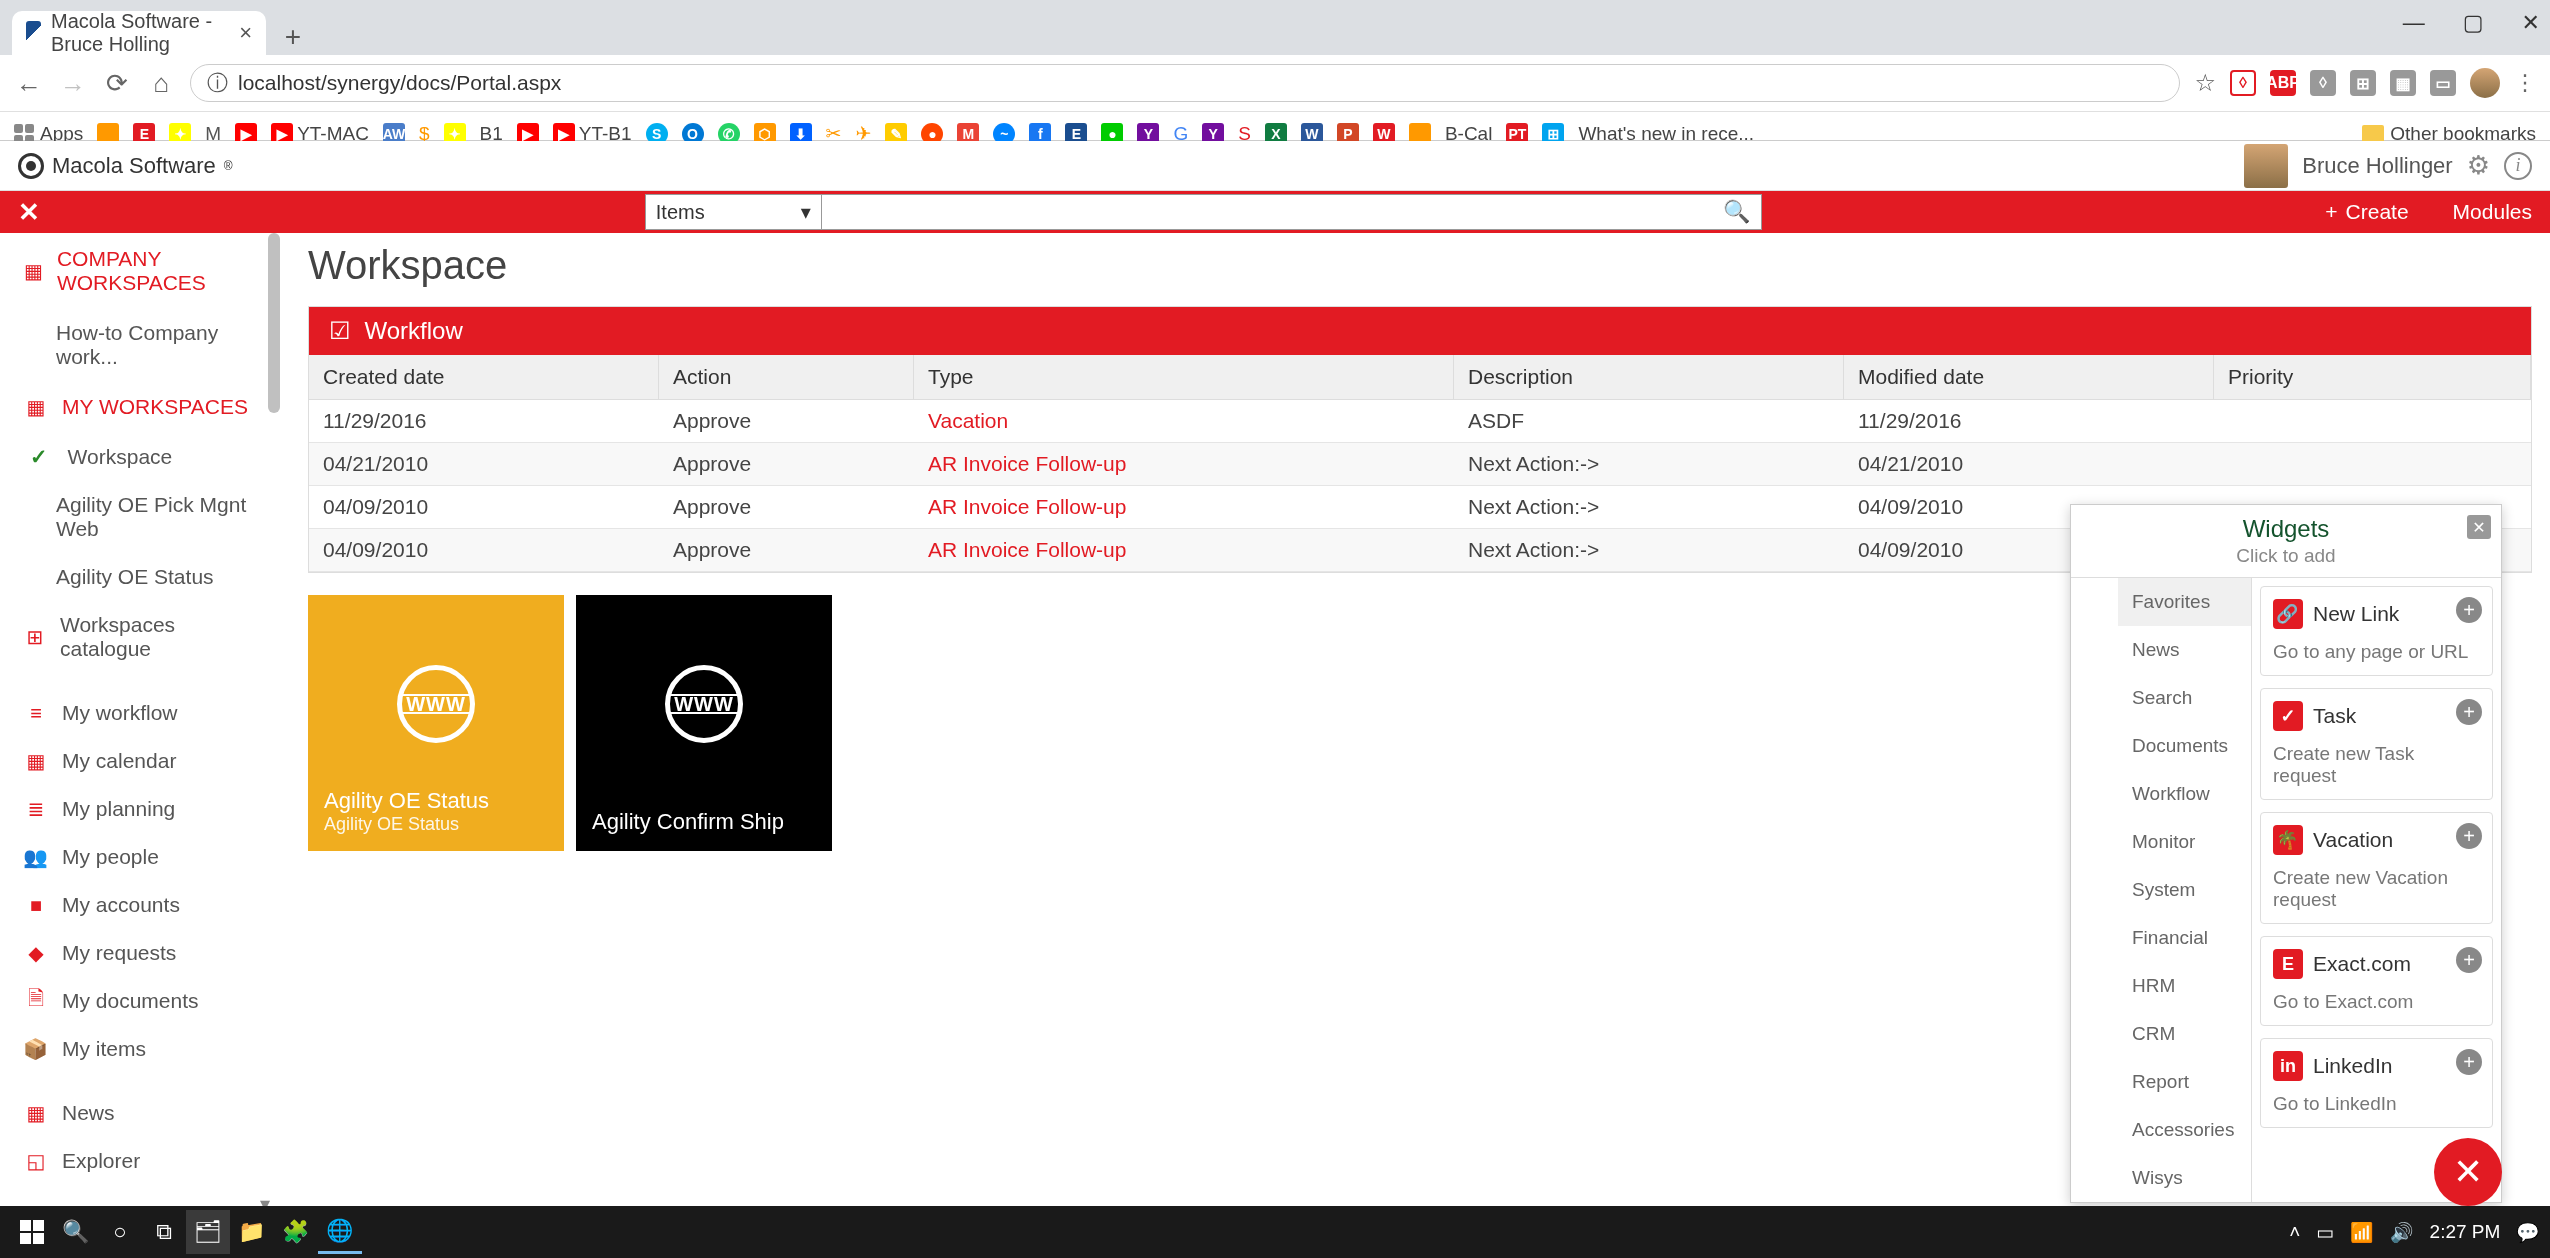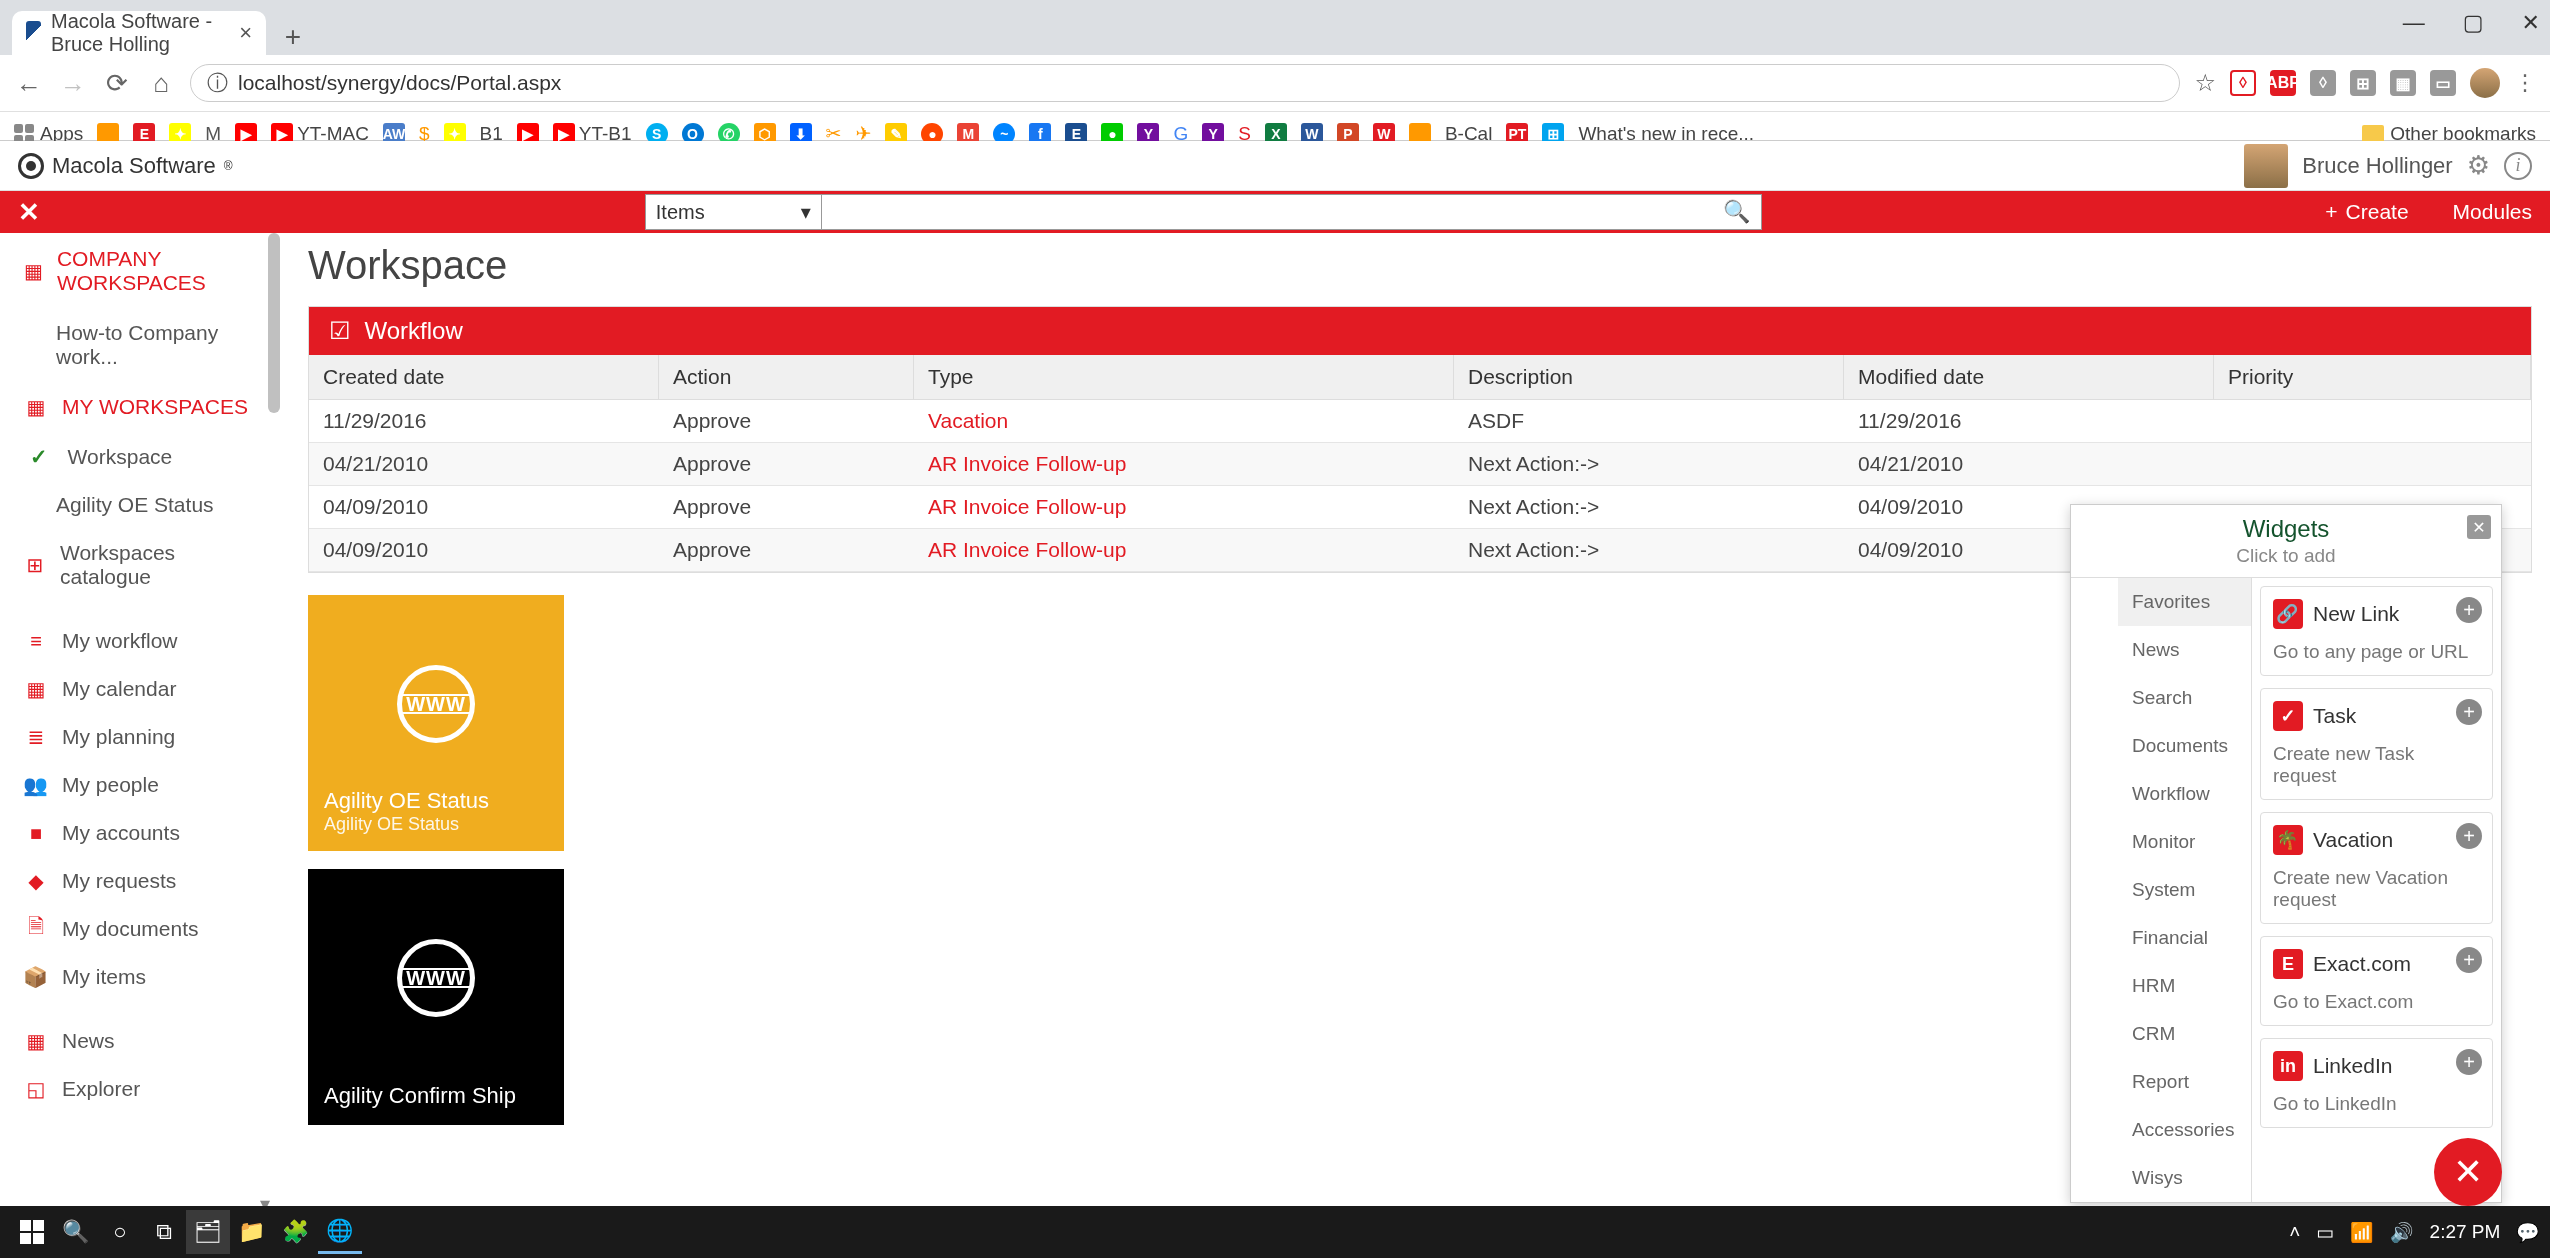--- a/index.html
+++ b/index.html
@@ -70,21 +70,21 @@
 .workflow-card { border:1px solid #ddd; }
 .workflow-hdr { background:#e21b23;color:#fff;height:48px;display:flex;align-items:center;padding:0 20px;gap:14px;font-size:24px; }
 .wf-ico { font-size:24px; }
 .wf-head { display:grid;grid-template-columns: 350px 255px 540px 390px 370px 1fr;background:#f0f0f0;border-bottom:1px solid #ddd; }
 .wf-head div { padding:10px 14px;font-size:21px;color:#333;border-right:1px solid #ddd; }
 .wf-row { display:grid;grid-template-columns: 350px 255px 540px 390px 370px 1fr;border-bottom:1px solid #e5e5e5; }
 .wf-row div { padding:9px 14px;font-size:21px;color:#444; }
 .wf-row.alt { background:#f8f8f8; }
 .wf-row .type-link { color:#e21b23; }
 
-.tiles { display:flex;gap:18px;margin-top:22px;flex-direction:column; }
+.tiles { display:flex;gap:12px;margin-top:22px; }
 .tile { width:256px;height:256px;padding:16px;display:flex;flex-direction:column;justify-content:flex-end;color:#fff;position:relative; }
 .tile.yellow { background:#f0ad1f; }
 .tile.black { background:#000; }
 .tile-globe { position:absolute;top:70px;left:50%;transform:translateX(-50%);width:78px;height:78px;border:5px solid #fff;border-radius:50%;display:flex;align-items:center;justify-content:center;font-size:20px;font-weight:bold;color:#fff;letter-spacing:1px; }
 .tile-globe::before { content:'';position:absolute;width:100%;height:2px;background:#fff;top:24px; }
 .tile-globe::after { content:'';position:absolute;width:100%;height:2px;background:#fff;bottom:24px; }
 .tile-title { font-size:22px; }
 .tile-sub { font-size:18px;opacity:.9; }
 
 
@@ -332,20 +332,23 @@
     <div class="side-item">
       <span>How-to Company work...</span>
     </div>
     <div class="side-section">
       <span class="side-ico">▦</span>
       <span>MY WORKSPACES</span>
     </div>
     <div class="side-item">
       <span style="color:#2a8a2a;font-weight:bold;margin-left:-26px;margin-right:6px">✓</span>
       <span>Workspace</span>
+    </div>
+    <div class="side-item">
+      <span>Agility OE Pick Mgnt Web</span>
     </div>
     <div class="side-item">
       <span>Agility OE Status</span>
     </div>
     <div class="side-item withicon">
       <span class="side-ico">⊞</span>
       <span>Workspaces catalogue</span>
     </div>
     <div style="height:16px"></div>
     <div class="side-item withicon">

